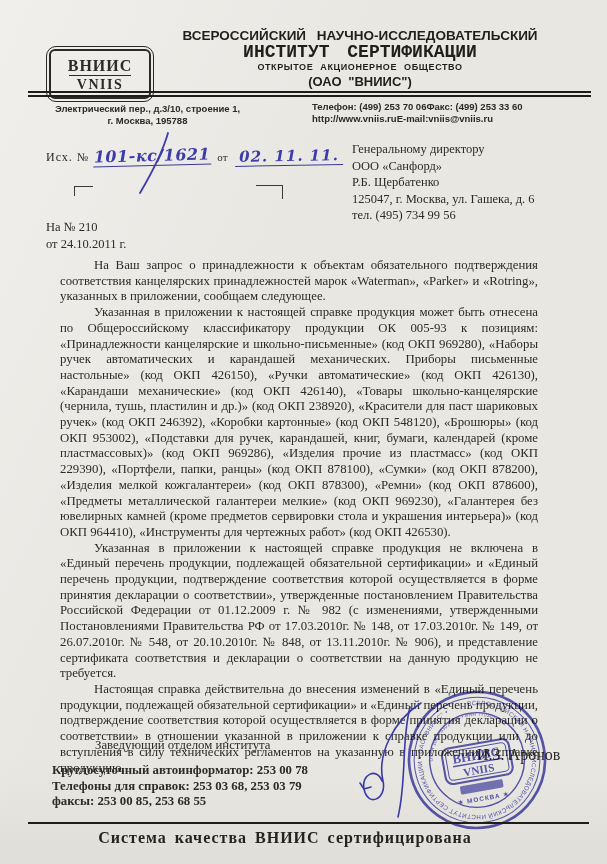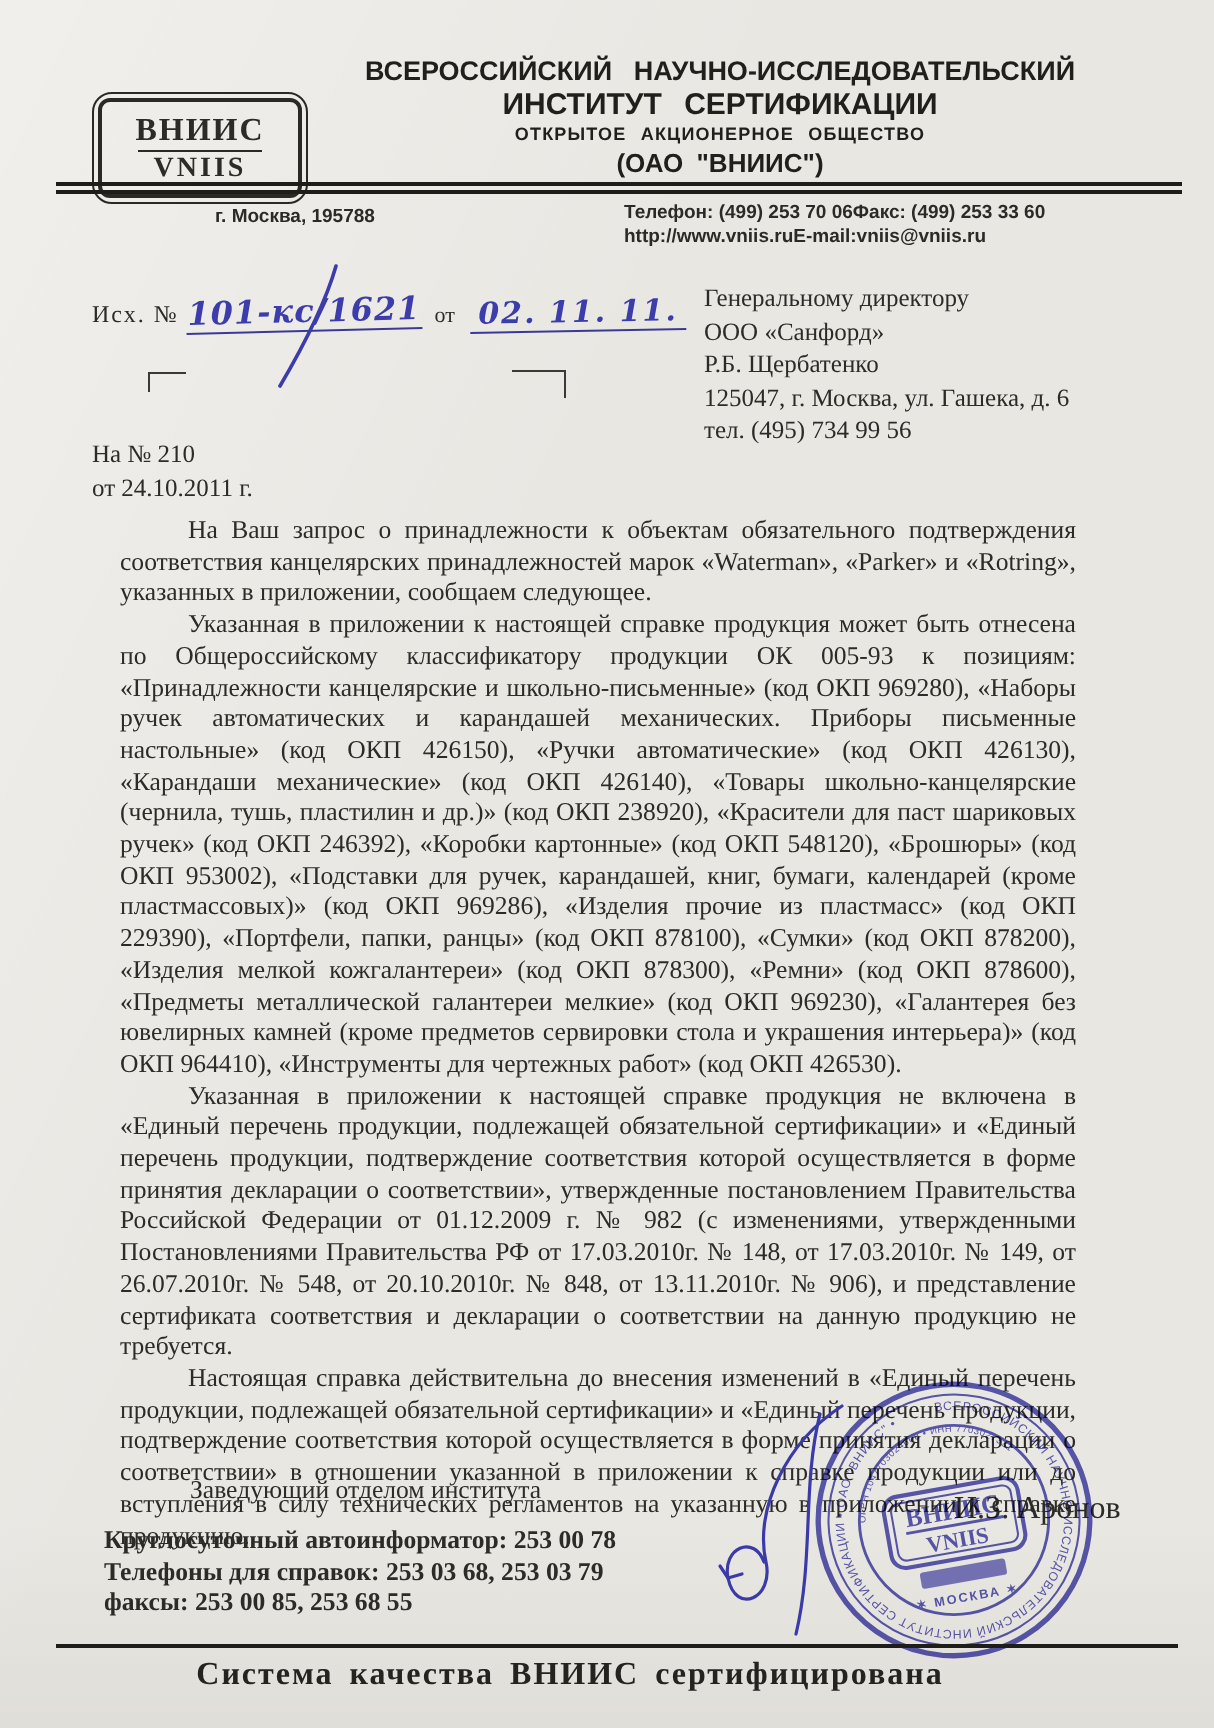--- a/index.html
+++ b/index.html
@@ -15,21 +15,21 @@
   .abs{position:absolute;}
   
   .logo-box{left:46px;top:46px;width:102px;height:50px;border:1.5px solid #2a2925;border-radius:10px;padding:2px;}
   .logo-inner{width:100%;height:100%;border:2.5px solid #2a2925;border-radius:6px;box-sizing:border-box;
     display:flex;flex-direction:column;align-items:center;justify-content:center;}
   .logo-ru{font-weight:bold;font-size:16px;letter-spacing:1px;line-height:17px;}
   .logo-divider{width:62px;border-top:1.8px solid #2a2925;margin:1px 0;}
   .logo-en{font-weight:bold;font-size:14px;letter-spacing:1.5px;line-height:15px;}
   .title-block{left:150px;top:27px;width:420px;text-align:center;font-family:"Liberation Sans",sans-serif;color:#201f1c;}
   .title-l1{font-weight:bold;font-size:13.5px;word-spacing:7px;line-height:17px;}
-  .title-l2{font-weight:bold;font-size:15px;word-spacing:7px;line-height:17px;}
+  .title-l2{font-weight:bold;font-size:18px;word-spacing:7px;line-height:17px;font-family:Liberation Mono, monospace;}
   .title-l3{font-weight:bold;font-size:9px;letter-spacing:.6px;word-spacing:4px;line-height:13px;}
   .title-l4{font-weight:bold;font-size:13px;word-spacing:3px;line-height:16px;}
   .dbl-rule{left:28px;right:16px;top:91px;height:2px;border-top:2px solid #1e1d1a;border-bottom:2.5px solid #1e1d1a;}
   .hdr-address{left:30px;top:103px;width:235px;text-align:center;font-family:"Liberation Sans",sans-serif;
     font-weight:bold;font-size:9.5px;line-height:12px;color:#2b2a26;}
   .hdr-contacts{left:312px;top:101px;width:280px;font-family:"Liberation Sans",sans-serif;
     font-weight:bold;font-size:9.5px;line-height:12px;color:#2b2a26;}
   .hdr-contacts .row1 span{}
   
   .outgoing{left:46px;top:146px;font-size:12px;letter-spacing:1px;white-space:nowrap;}
@@ -75,20 +75,21 @@
   <div class="abs title-block">
     <div class="title-l1">ВСЕРОССИЙСКИЙ НАУЧНО-ИССЛЕДОВАТЕЛЬСКИЙ</div>
     <div class="title-l2">ИНСТИТУТ СЕРТИФИКАЦИИ</div>
     <div class="title-l3">ОТКРЫТОЕ АКЦИОНЕРНОЕ ОБЩЕСТВО</div>
     <div class="title-l4">(ОАО "ВНИИС")</div>
   </div>
 
   <div class="abs dbl-rule"></div>
 
   <div class="abs hdr-address">
+    <div>Электрический пер., д.3/10, строение 1,</div>
     <div>г. Москва, 195788</div>
   </div>
 
   <div class="abs hdr-contacts">
     <div class="row1">
       <span>Телефон: (499) 253 70 06</span><span>Факс: (499) 253 33 60</span>
     </div>
     <div class="row1">
       <span>http://www.vniis.ru</span><span>E-mail:vniis@vniis.ru</span>
     </div>

